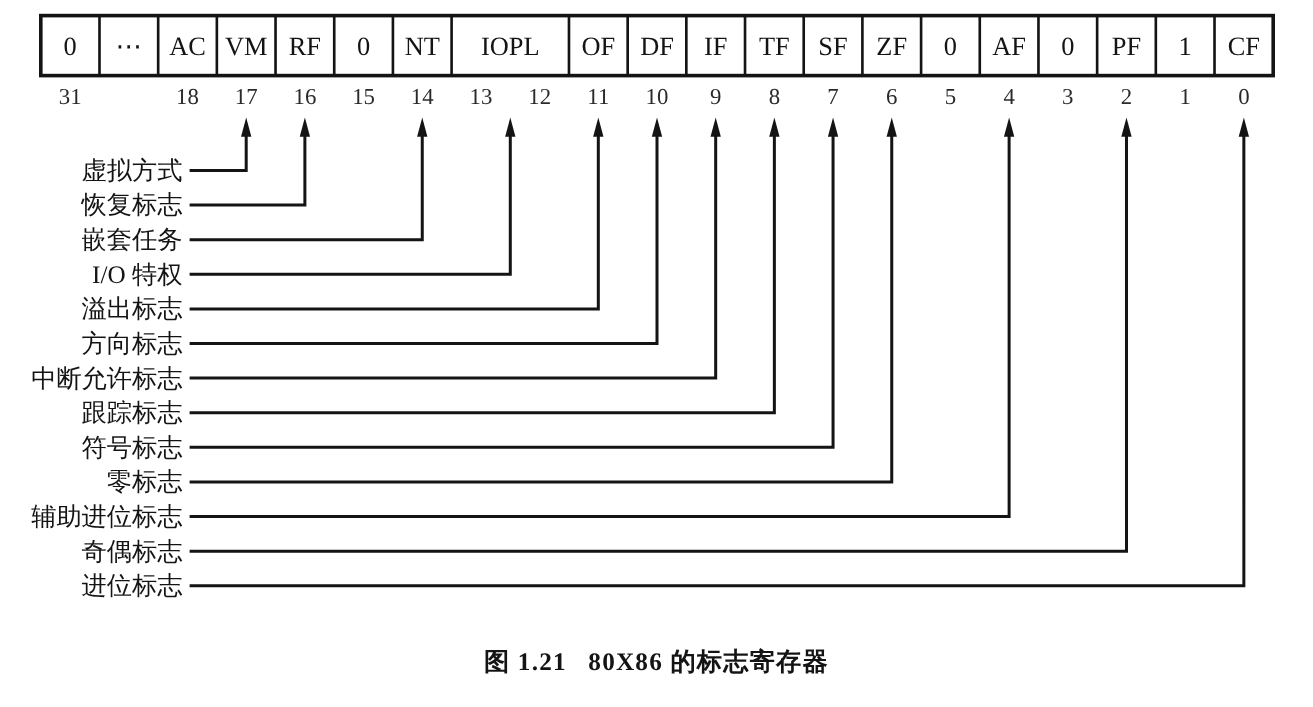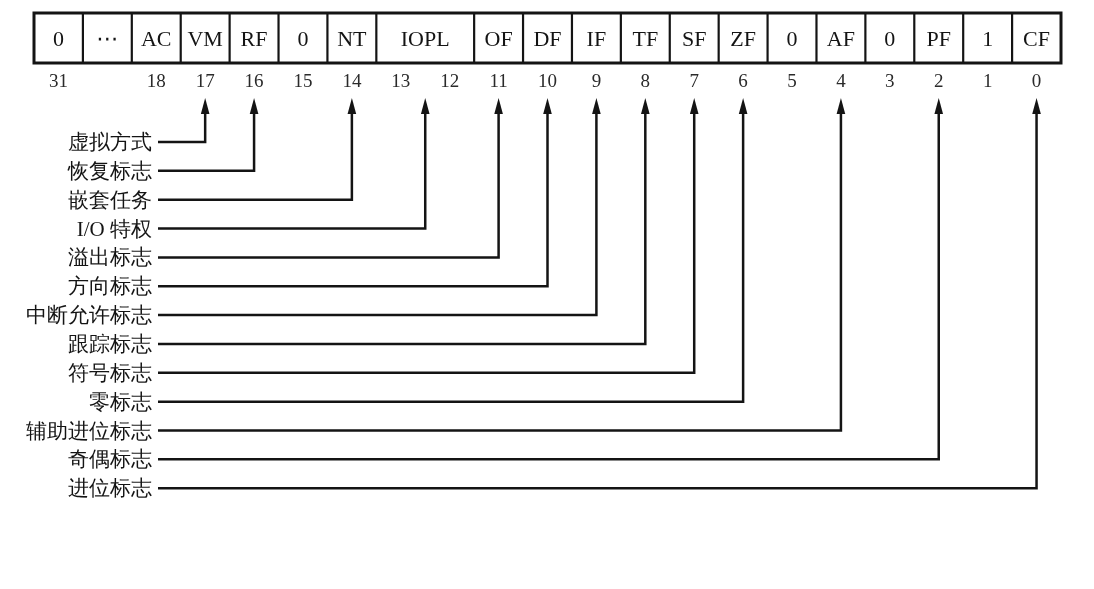--- a/index.html
+++ b/index.html
@@ -119,13 +119,16 @@
       <path d="M 158 430.5 H 840.9285714285714 V 113" fill="none" stroke="#141414" stroke-width="2.5"></path>
       <path d="M 840.9285714285714 98 L 836.6285714285715 114 L 845.2285714285714 114 Z" fill="#141414" stroke="none"></path>
       <text x="152" y="437.5" text-anchor="end" class="flag-label">辅助进位标志</text>
       <path d="M 158 459.35 H 938.7380952380953 V 113" fill="none" stroke="#141414" stroke-width="2.5"></path>
       <path d="M 938.7380952380953 98 L 934.4380952380953 114 L 943.0380952380953 114 Z" fill="#141414" stroke="none"></path>
       <text x="152" y="466.35" text-anchor="end" class="flag-label">奇偶标志</text>
       <path d="M 158 488.20000000000005 H 1036.547619047619 V 113" fill="none" stroke="#141414" stroke-width="2.5"></path>
       <path d="M 1036.547619047619 98 L 1032.247619047619 114 L 1040.847619047619 114 Z" fill="#141414" stroke="none"></path>
       <text x="152" y="495.20000000000005" text-anchor="end" class="flag-label">进位标志</text>
     </svg>
+  <div class="caption">
+    <span class="cap-num">图 1.21</span><span class="cap-text">80X86 的标志寄存器</span>
+  </div>
 </div>
 
 </body></html>

